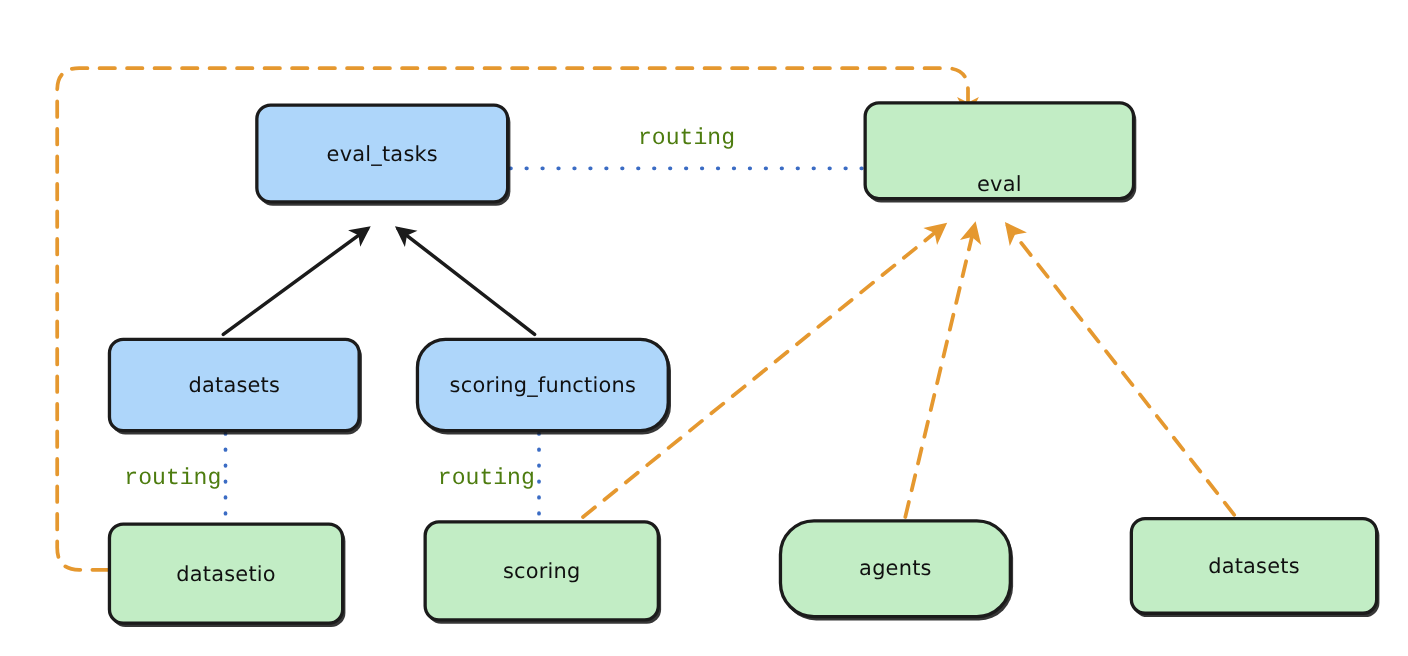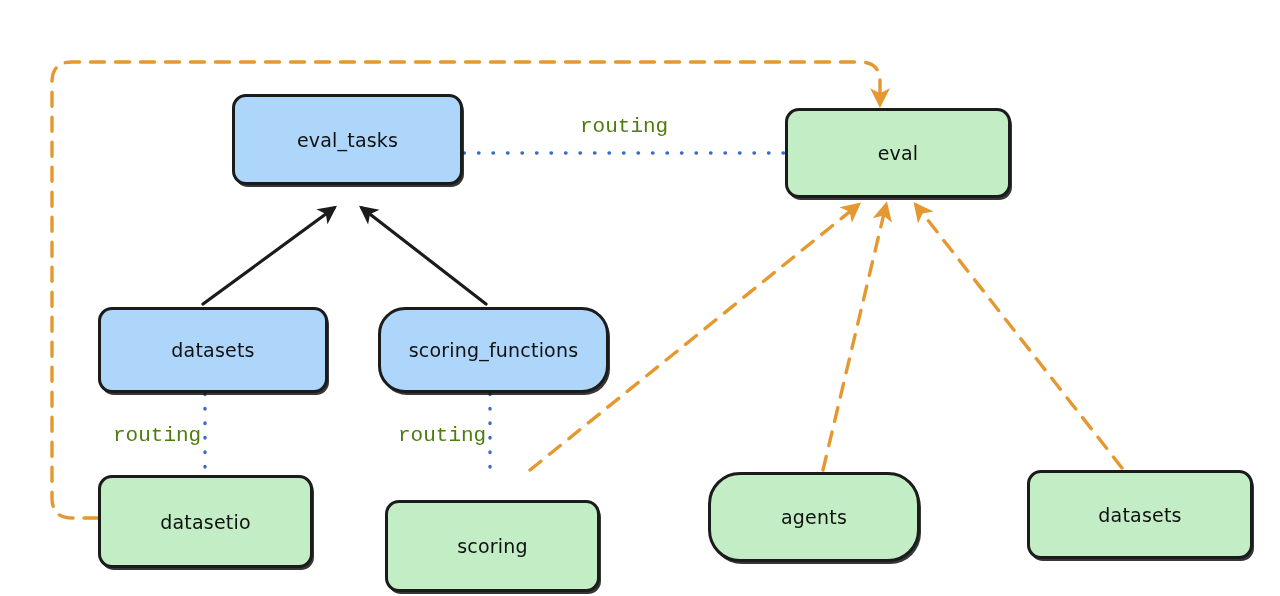--- a/index.html
+++ b/index.html
@@ -101,37 +101,37 @@
 
     <g>
       <path d="M 490 394 L 490 472" fill="none" stroke="#3b6cc4" stroke-width="3.4" stroke-linecap="round" stroke-dasharray="0.5 14"></path>
     </g>
   </svg>
 
   <div class="node blue" style="left:232px; top:94px; width:231px; height:91px;">
     <span>eval_tasks</span>
   </div>
 
-  <div class="node green" style="left:785px; top:108px; width:226px; height:90px;">
+  <div class="node green" style="left:785px; top:92px; width:247px; height:90px;align-items:flex-end;">
     <span>eval</span>
   </div>
 
   <div class="node blue" style="left:98px; top:307px; width:230px; height:86px;">
     <span>datasets</span>
   </div>
 
   <div class="node blue" style="left:378px; top:307px; width:231px; height:86px;border-radius:27px;">
     <span>scoring_functions</span>
   </div>
 
   <div class="node green" style="left:98px; top:475px; width:215px; height:93px;">
     <span>datasetio</span>
   </div>
 
-  <div class="node green" style="left:385px; top:500px; width:215px; height:92px;align-items:center;">
+  <div class="node green" style="left:385px; top:473px; width:215px; height:92px;align-items:center;">
     <span>scoring</span>
   </div>
 
   <div class="node green" style="left:708px; top:472px; width:212px; height:90px;border-radius:32px;">
     <span>agents</span>
   </div>
 
   <div class="node green" style="left:1027px; top:470px; width:226px; height:89px;">
     <span>datasets</span>
   </div>

